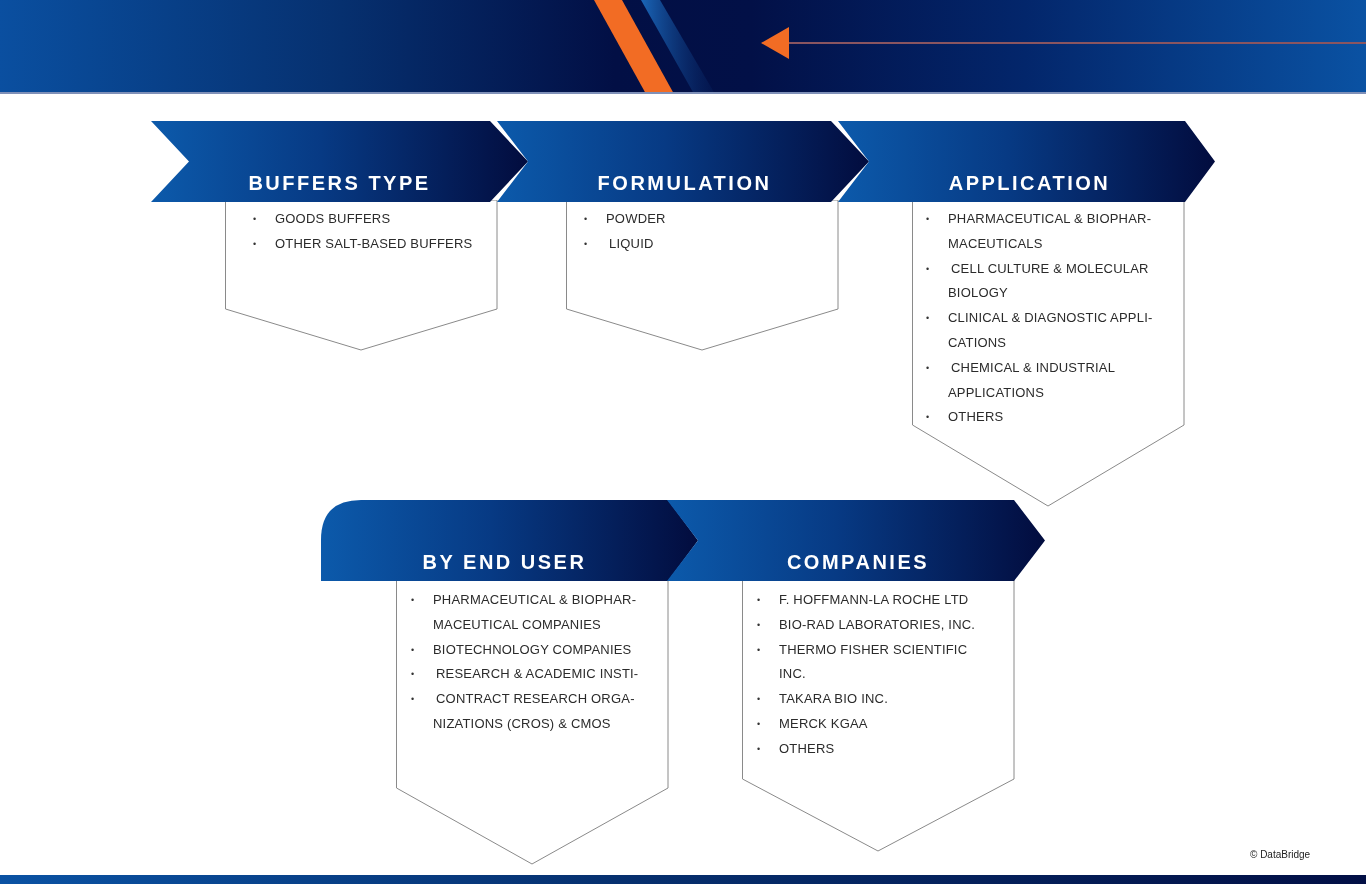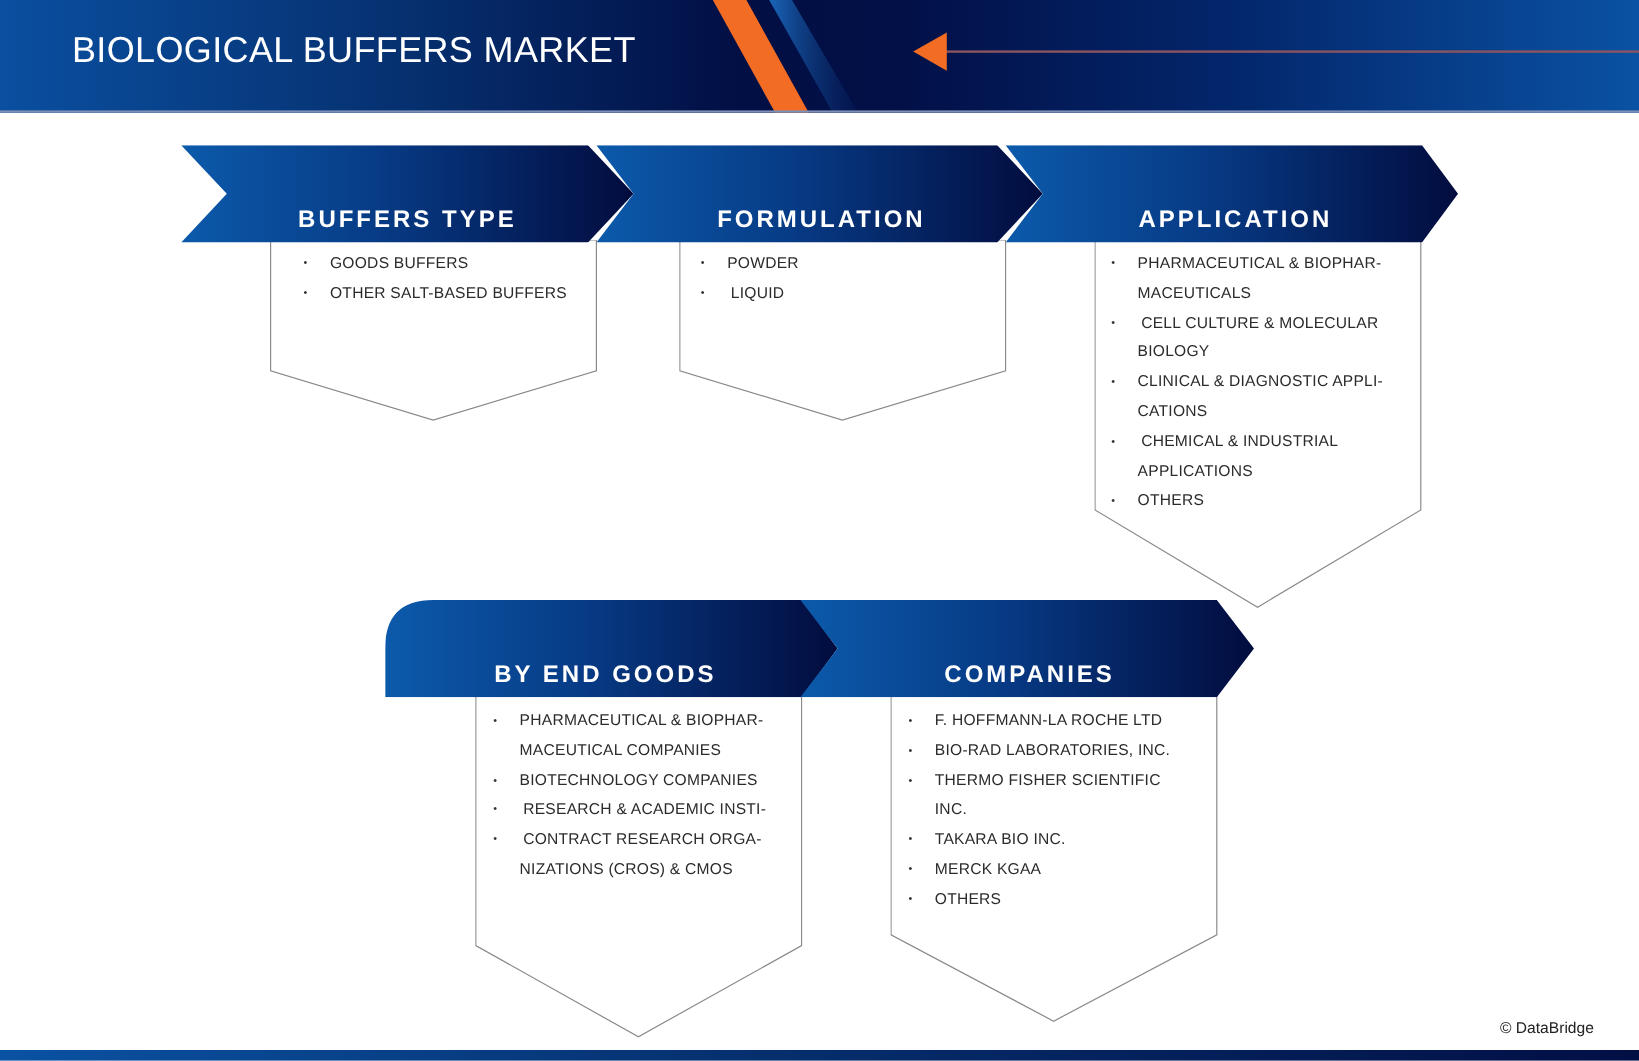--- a/index.html
+++ b/index.html
@@ -16,37 +16,36 @@
   .banner span { position: relative; z-index: 2; margin-top: 44px; }
 
   .box { position: absolute; }
   .box svg { position: absolute; left: 0; top: 0; }
   .box ul { position: absolute; margin: 0; padding: 0; list-style: none; font-size: 13px; color: #2b2b2b; line-height: 24.8px; letter-spacing: 0.2px; }
   .box li { position: relative; padding-left: 22px; }
   .box li::before { content: "•"; position: absolute; left: 0; top: 0; font-size: 9px; color: #333; }
   .box li .t { display: block; }
 
   .footer-bar { position: absolute; left: 0; top: 875px; width: 1366px; height: 9px; background: linear-gradient(90deg, #0a52a3 0%, #06306f 45%, #020f45 100%); }
-  .copyright { position: absolute; left: 1250px; top: 849px; font-size: 13px; color: #222; }
+  .copyright { position: absolute; left: 1250px; top: 849px; font-size: 10px; color: #222; }
 </style>
 </head>
 <body>
 
 <div class="header">
   <svg class="stripe-orange" width="1366" height="94">
     <defs>
       <linearGradient id="blueStripe" x1="0" y1="0" x2="1" y2="0">
         <stop offset="0" stop-color="#1a66b8"></stop>
         <stop offset="1" stop-color="#0a2a6a" stop-opacity="0.2"></stop>
       </linearGradient>
     </defs>
     <polygon points="594,0 622,0 674,94 646,94" fill="#f26c24"></polygon>
     <polygon points="641,0 660,0 715,94 694,94" fill="url(#blueStripe)"></polygon>
   </svg>
-  <div class="header-title">BIOLOGICAL BUFFERS MARKET</div>
   <div class="arrow-line"></div>
   <div class="arrow-head"></div>
   <div class="header-bottom"></div>
 </div>
 
 <svg width="0" height="0" style="position:absolute">
   <defs>
     <linearGradient id="bannerGrad" x1="0" y1="0" x2="1" y2="0">
       <stop offset="0" stop-color="#0c5aab"></stop>
       <stop offset="0.45" stop-color="#073a84"></stop>
@@ -146,21 +145,21 @@
     <li>
         <span class="t" style="padding-left:3px">CONTRACT RESEARCH ORGA-</span>
         <span class="t">NIZATIONS (CROS) &amp; CMOS</span>
       </li>
   </ul>
 </div>
 <div class="banner" style="left:321px;top:500px;width:377px;height:81px;">
   <svg width="377" height="81">
       <path d="M40,0 L347,0 L377,40.5 L347,81 L0,81 L0,40 Q0,0 40,0 Z" fill="url(#bannerGrad)"></path>
     </svg>
-  <span style="margin-right:10px;">BY END GOODS</span>
+  <span style="margin-right:10px;">BY END USER</span>
 </div>
 
 <div class="box" style="left:742px;top:580px;width:273px;height:273px;">
   <svg width="273" height="273">
       <polygon points="0.5,0 0.5,199 136,271 272,199 272,0" fill="#fff" stroke="#8a8a8a" stroke-width="1"></polygon>
     </svg>
   <ul style="left:15px;top:8px;width:250px;">
     <li>
         <span class="t">F. HOFFMANN-LA ROCHE LTD</span>
       </li>

